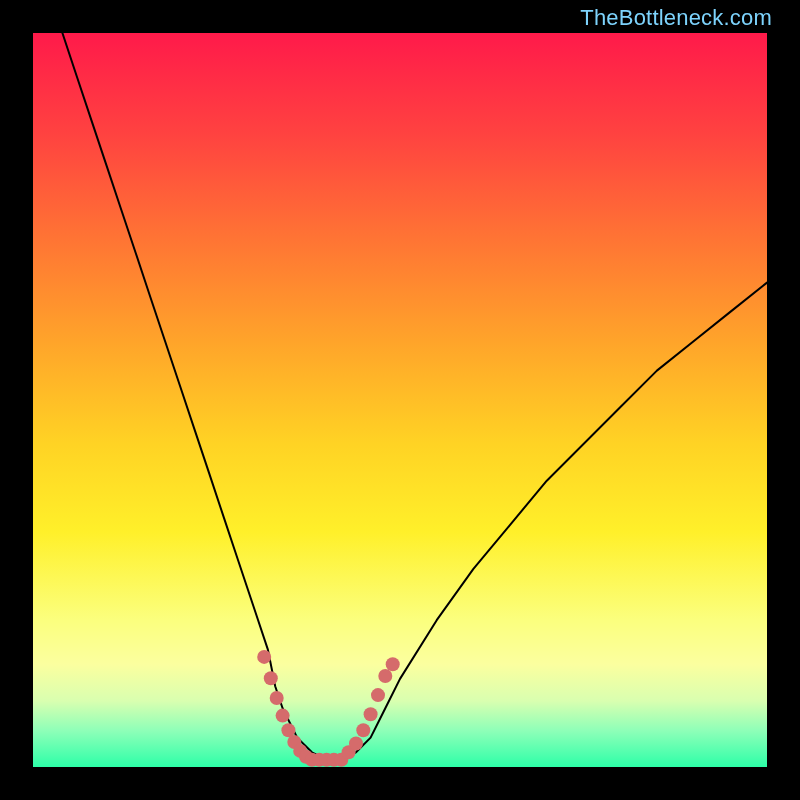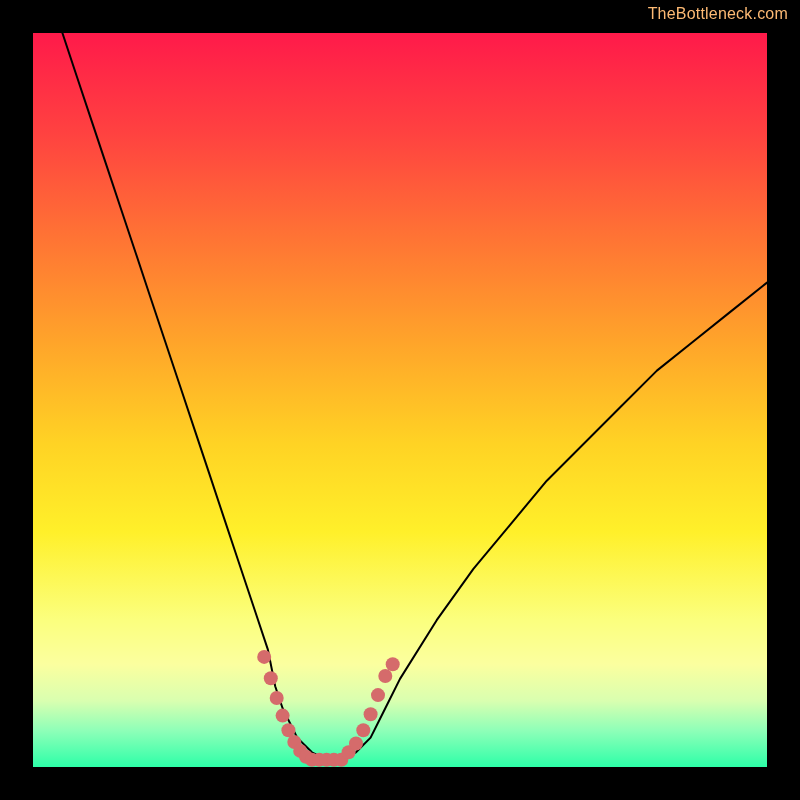--- a/index.html
+++ b/index.html
@@ -34,24 +34,24 @@
   .curve-layer {
     position: absolute;
     left: 0; top: 0;
     width: 734px;
     height: 734px;
     display: block;
   }
   .watermark {
     position: absolute;
     top: 5px;
-    right: 12px;
+    right: 28px;
     font-family: Arial, Helvetica, sans-serif;
-    font-size: 16px;
-    color: #fdba74;
+    font-size: 22px;
+    color: #7dd3fc;
     letter-spacing: 0.2px;
     user-select: none;
   }
 </style>
 </head>
 <body>
 
 <div class="stage">
   <div class="plot-area">
     <svg class="curve-layer" viewBox="0 0 734 734" preserveAspectRatio="none">

